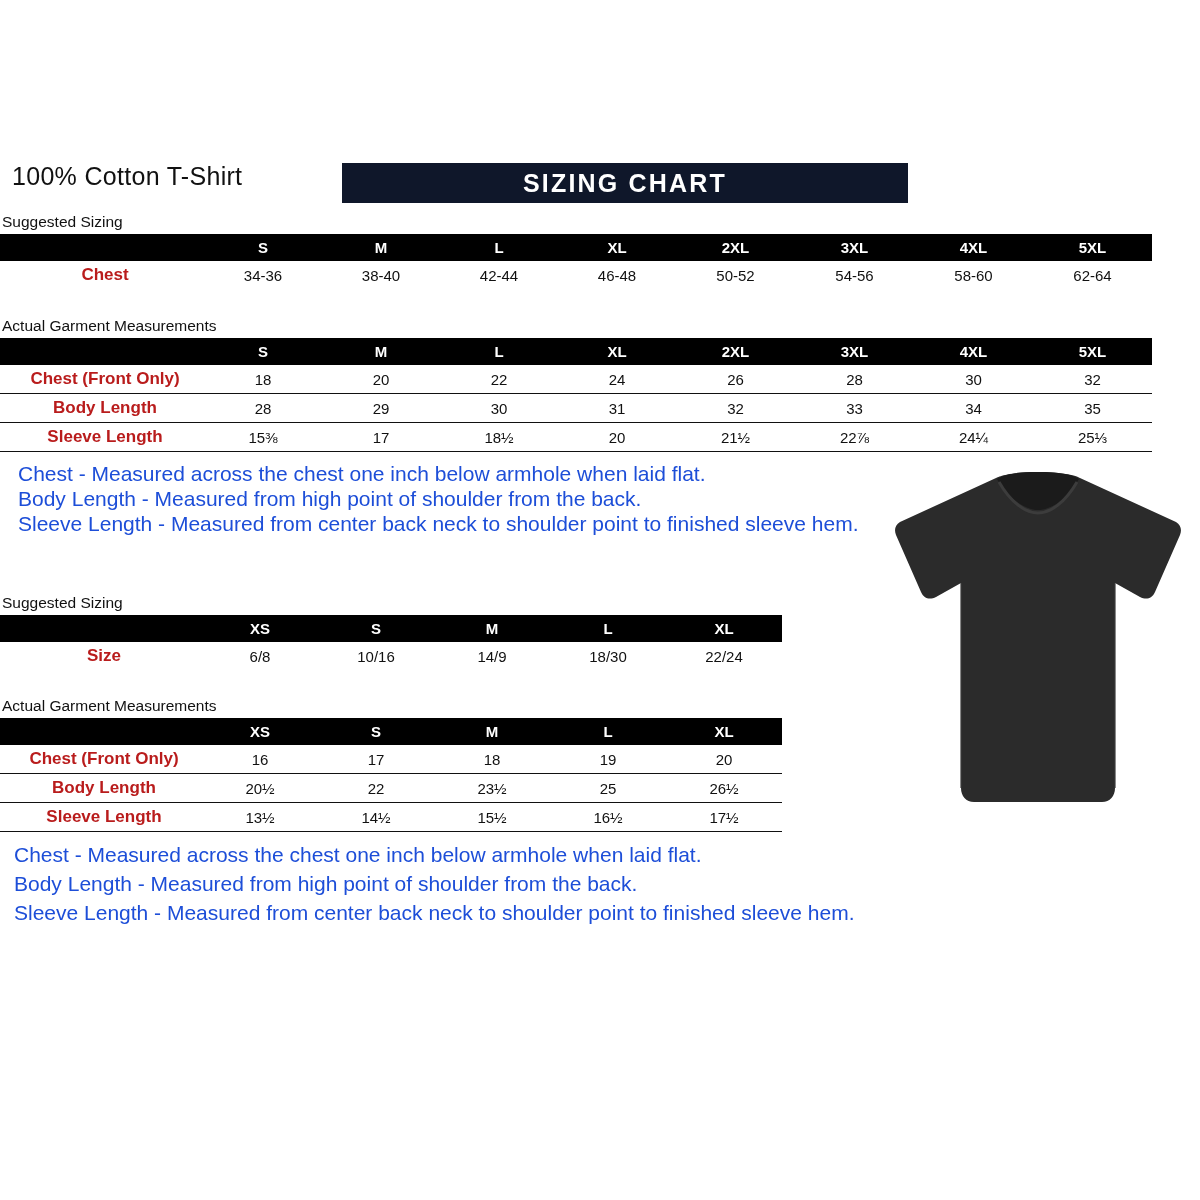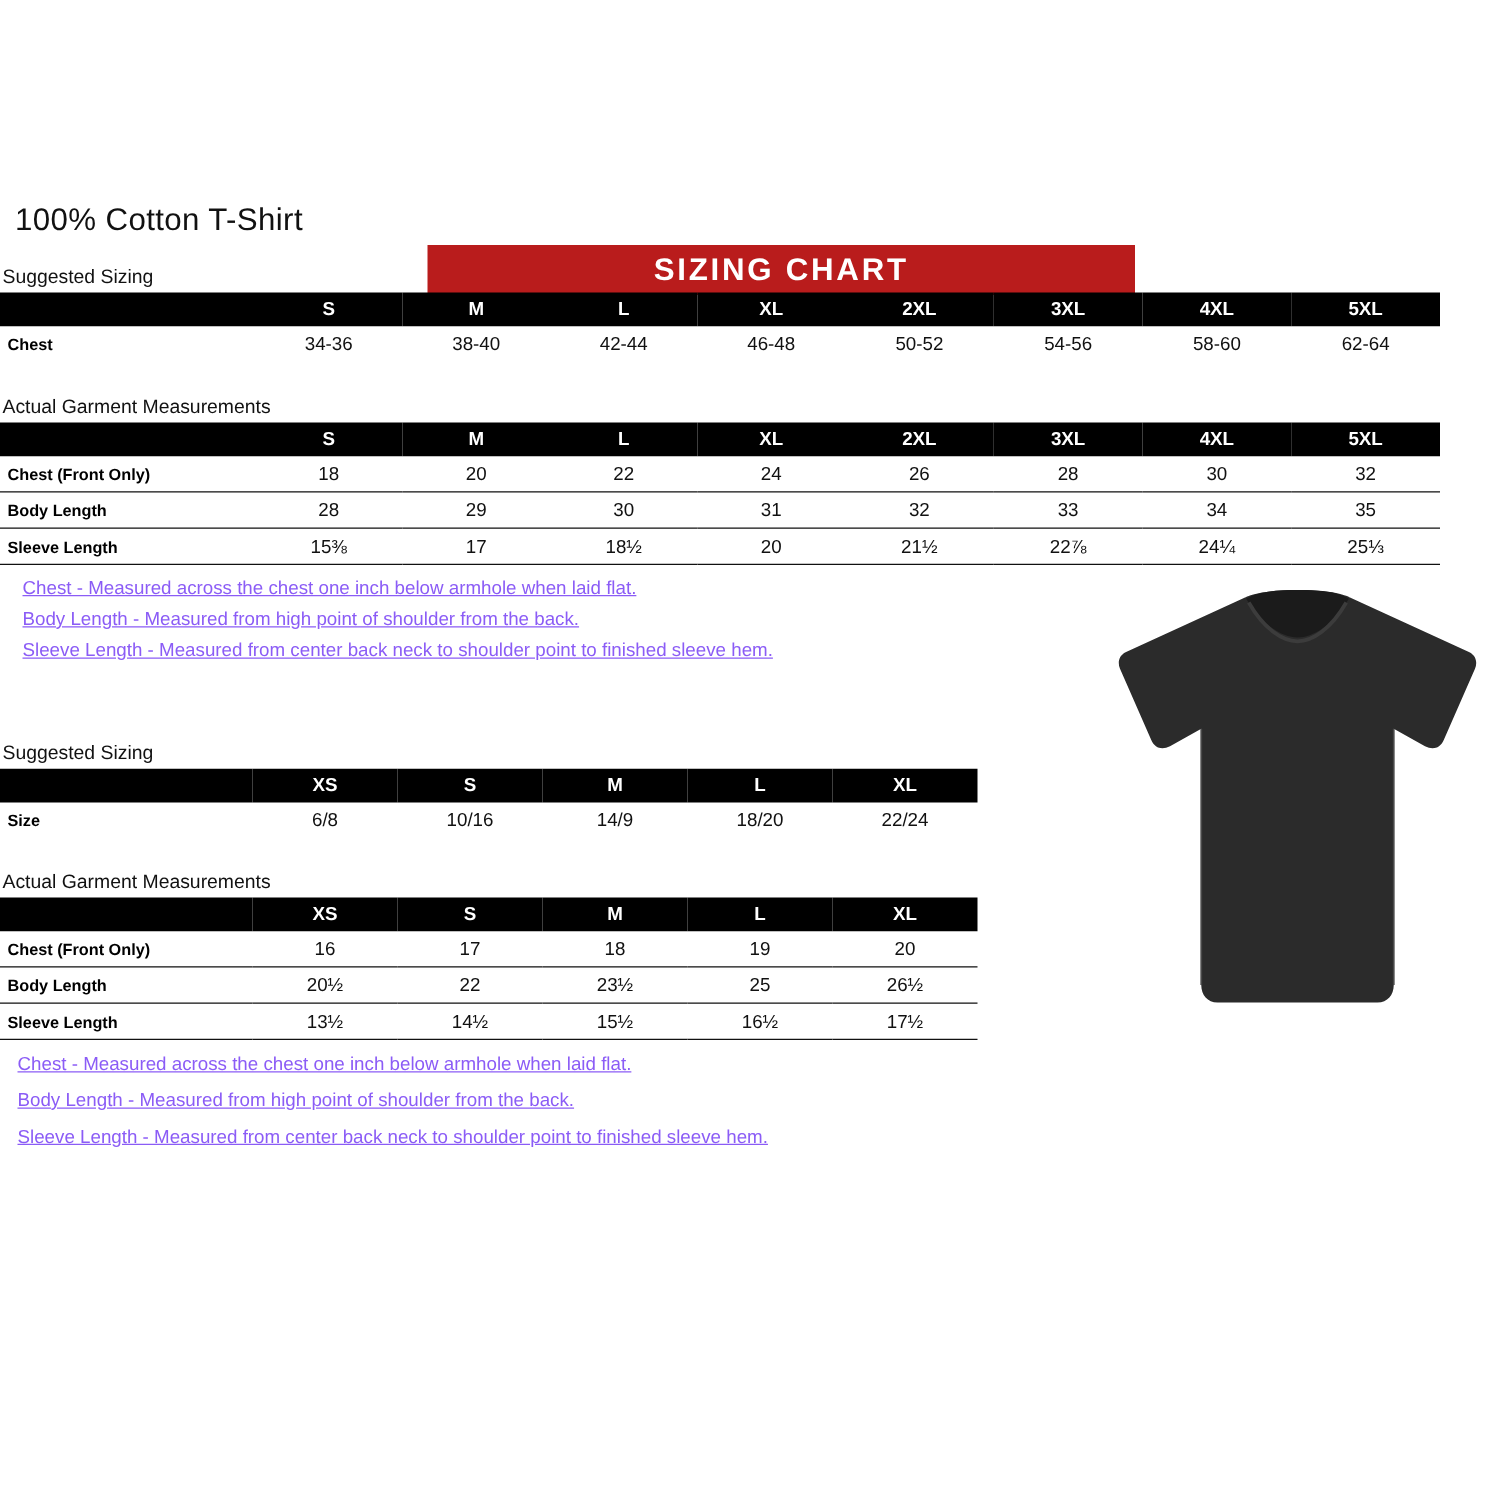--- a/index.html
+++ b/index.html
@@ -33,22 +33,21 @@
     letter-spacing: 0.3px;
     color: #111;
     white-space: nowrap;
   }
   .sizing-banner {
     position: absolute;
     left: 342px;
     top: 163px;
     width: 566px;
     height: 40px;
-    background: #b91c1c;
-    margin-top: 33px;
+    background: #0f172a;
   }
   .sizing-banner span {
     display: block;
     text-align: center;
     color: #fff;
     font-weight: bold;
     font-size: 25px;
     letter-spacing: 2.2px;
     line-height: 40px;
   }
@@ -82,46 +81,45 @@
     font-weight: bold;
     text-align: center;
     font-size: 15px;
     height: 27px;
   }
   .tbl .hdr-row td.label-cell {
     text-align: left;
     padding-left: 6px;
   }
   .tbl td.rowlabel {
-    text-align: left;
+    text-align: center;
     padding-left: 6px;
     font-weight: bold;
-    font-size: 13px;
-    color: #000000;
+    font-size: 17px;
+    color: #b91c1c;
   }
   .tbl td.val {
     text-align: center;
     font-size: 15px;
     color: #111;
     margin-top: 27px;
   }
   .tbl tr.ruled td {
     border-bottom: 1.2px solid #111;
   }
   .tbl tr.noborder td {
     border-bottom: none;
   }
 
   
   .note {
     position: absolute;
-    font-size: 15px;
-    color: #8b5cf6;
+    font-size: 21px;
+    color: #1d4ed8;
     white-space: nowrap;
-    text-decoration: underline;
   }
 
   .youth-title {
     position: absolute;
     left: 12px;
     top: 551px;
     font-size: 25px;
     color: #111;
     white-space: nowrap;
   }
@@ -271,21 +269,21 @@
         <td>S</td>
         <td>M</td>
         <td>L</td>
         <td>XL</td>
       </tr>
       <tr class="noborder">
         <td class="rowlabel">Size</td>
         <td class="val">6/8</td>
         <td class="val">10/16</td>
         <td class="val">14/9</td>
-        <td class="val">18/20</td>
+        <td class="val">18/30</td>
         <td class="val">22/24</td>
       </tr>
     </tbody>
   </table>
 
   <div class="subhead" style="left:2px; top:697px;">Actual Garment Measurements</div>
 
   <table class="tbl" style="left:0px; top:718px; width:782px;">
     <colgroup>
       <col style="width:202px">

